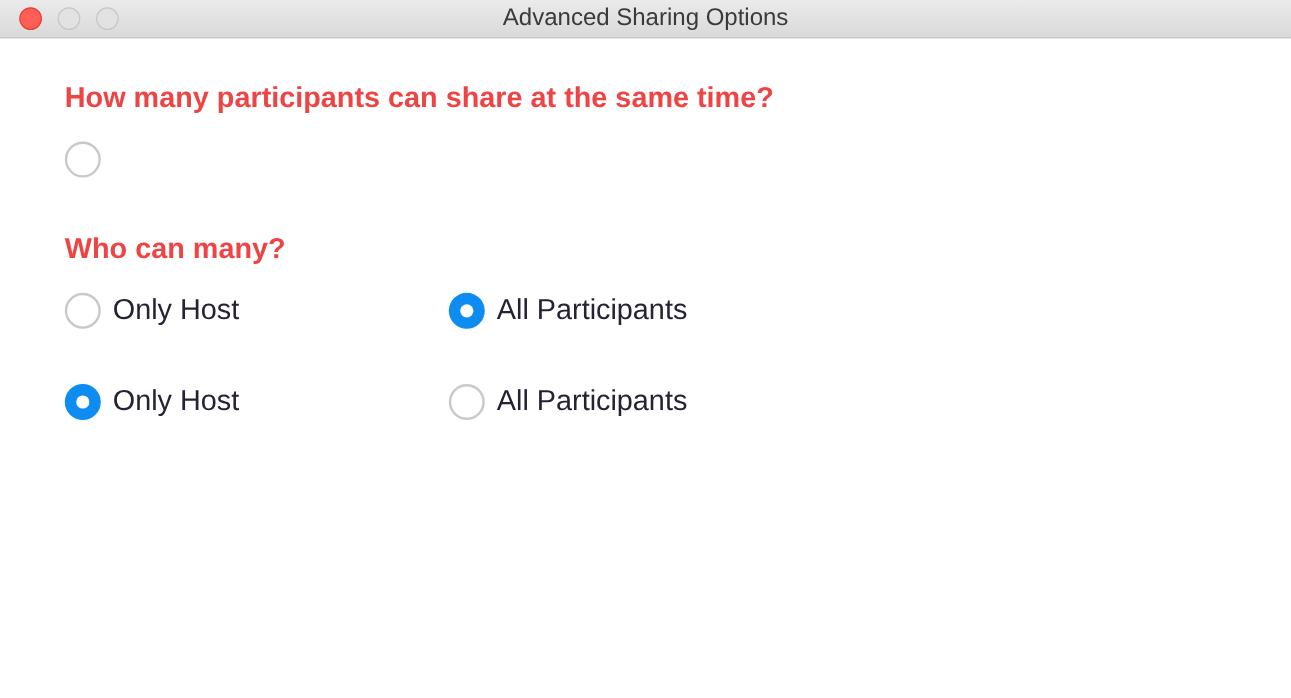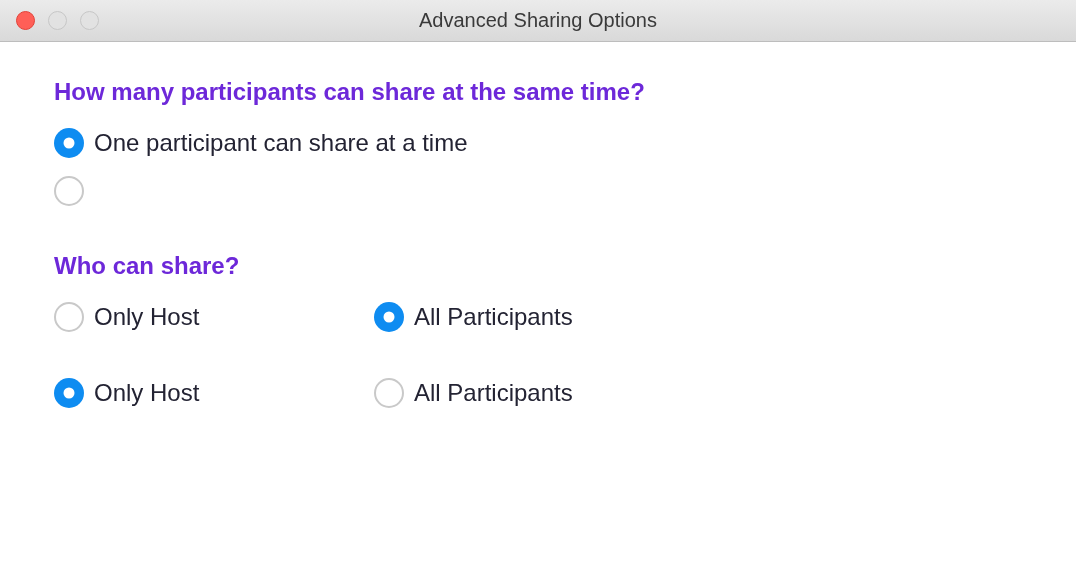--- a/index.html
+++ b/index.html
@@ -8,21 +8,21 @@
       box-sizing: border-box;
     }
     body {
       font-family: -apple-system, BlinkMacSystemFont, "Helvetica Neue", Helvetica, Arial, sans-serif;
       background: #fff;
       width: 1076px;
       height: 582px;
       overflow: hidden;
     }
     .titlebar {
-      height: 42px;
+      height: 32px;
       background: linear-gradient(to bottom, #ebebeb 0%, #d9d9d9 100%);
       border-bottom: 1px solid #bdbdbd;
       display: flex;
       align-items: center;
       position: relative;
     }
     .traffic-lights {
       display: flex;
       gap: 13px;
       padding-left: 16px;
@@ -58,21 +58,21 @@
     }
     .content {
       padding: 36px 54px 20px 54px;
     }
     .section {
       margin-bottom: 46px;
     }
     .section-title {
       font-size: 24px;
       font-weight: 600;
-      color: #6d28d9;
+      color: #ef4444;
       margin-bottom: 22px;
     }
     .radio-row {
       display: flex;
       align-items: center;
       margin-bottom: 18px;
     }
     .radio-row.horizontal {
       display: inline-flex;
       margin-right: 90px;
@@ -128,30 +128,26 @@
     <div class="traffic-light zoom"></div>
   </div>
   <div class="titlebar-title">Advanced Sharing Options</div>
 </div>
 
 <div class="content">
 
   <div class="section">
     <div class="section-title">How many participants can share at the same time?</div>
     <div class="radio-row">
-      <div class="radio selected"></div>
-      <span class="radio-label">One participant can share at a time</span>
-    </div>
-    <div class="radio-row">
       <div class="radio unselected"></div>
     </div>
   </div>
 
   <div class="section">
-    <div class="section-title">Who can share?</div>
+    <div class="section-title">Who can many?</div>
     <div class="horizontal-group">
       <div class="radio-row horizontal group-spacer">
         <div class="radio unselected"></div>
         <span class="radio-label">Only Host</span>
       </div>
       <div class="radio-row horizontal">
         <div class="radio selected"></div>
         <span class="radio-label">All Participants</span>
       </div>
     </div>

